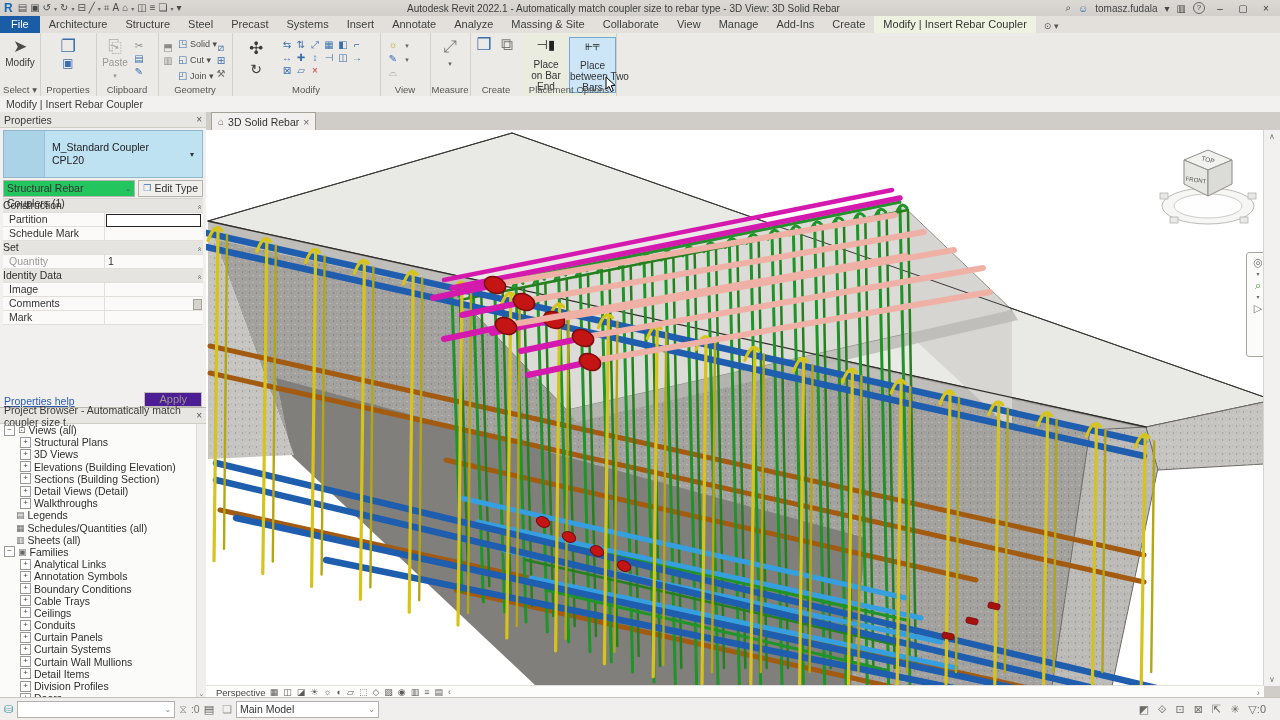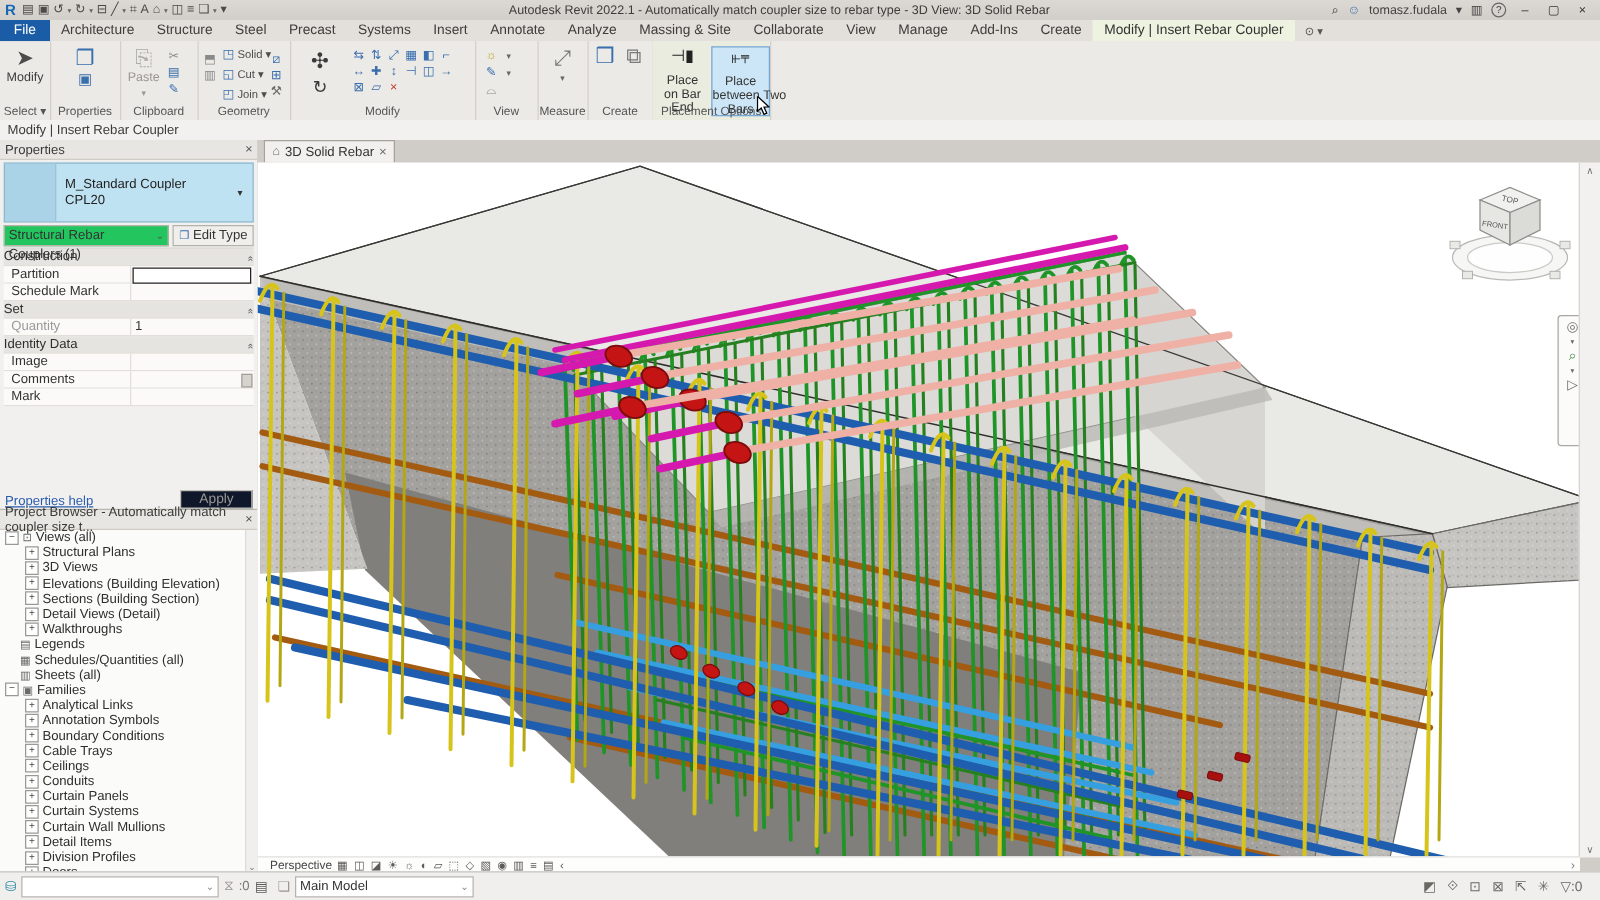--- a/index.html
+++ b/index.html
@@ -58,21 +58,21 @@
   .grow{display:flex;height:13px;line-height:13px;border-bottom:1px solid #e2dfda;background:#fbfaf9;}
   .grow.head{background:#e6e4e0;color:#2e2e2c;gap:48px;}
   .grow.head .hv{margin-left:auto;padding-right:3px;color:#555;font-size:8px;transform:rotate(-90deg);}
   .grow .lab{width:95px;padding-left:6px;border-right:1px solid #e2dfda;overflow:hidden;white-space:nowrap;}
   .grow .val{flex:1;padding-left:3px;position:relative;}
   .grow .val input{position:absolute;left:1px;top:1px;right:2px;height:9px;border:1px solid #222;background:#fff;font-size:9px;}
   .grow .valbtn{position:absolute;right:1px;top:2px;width:7px;height:9px;background:#d6d3ce;border:1px solid #a3a09a;}
   .grow .lab.dim{color:#999;}
   #prop-footer{position:absolute;left:0;right:0;top:280px;height:15px;display:flex;align-items:flex-end;padding:0 4px;}
   #prop-footer a{color:#2a5db0;text-decoration:underline;font-size:10.5px;}
-  #apply-btn{margin-left:auto;background:#0f172a;border:1px solid #c2bfb9;color:#9a9792;padding:0 14px;height:13px;line-height:13px;}
+  #apply-btn{margin-left:auto;background:#4c1d95;border:1px solid #c2bfb9;color:#9a9792;padding:0 14px;height:13px;line-height:13px;}
   
   #pbrowser{position:absolute;left:0;right:0;top:295px;bottom:0;background:#fbfbfa;border-top:1px solid #b9b6b0;}
   #pbtree{position:absolute;left:0;top:16px;right:9px;bottom:0;overflow:hidden;font-size:10.5px;color:#2e2e2c;}
   .trow{height:12.2px;line-height:12px;display:flex;align-items:center;white-space:nowrap;}
   .trow .exp{width:9px;height:9px;border:1px solid #999;background:#fff;font-size:8px;line-height:8px;text-align:center;color:#444;margin-right:3px;flex:none;}
   .trow .tic{color:#6a6a68;font-size:9px;margin-right:3px;}
   #pbscroll{position:absolute;right:0;top:16px;bottom:0;width:9px;background:#f0efed;border-left:1px solid #dddbd7;
     display:flex;flex-direction:column;justify-content:flex-end;align-items:center;color:#777;font-size:7px;}
   
   #viewport{position:absolute;left:206px;top:112px;right:0;bottom:22px;background:#d0cdc8;}

